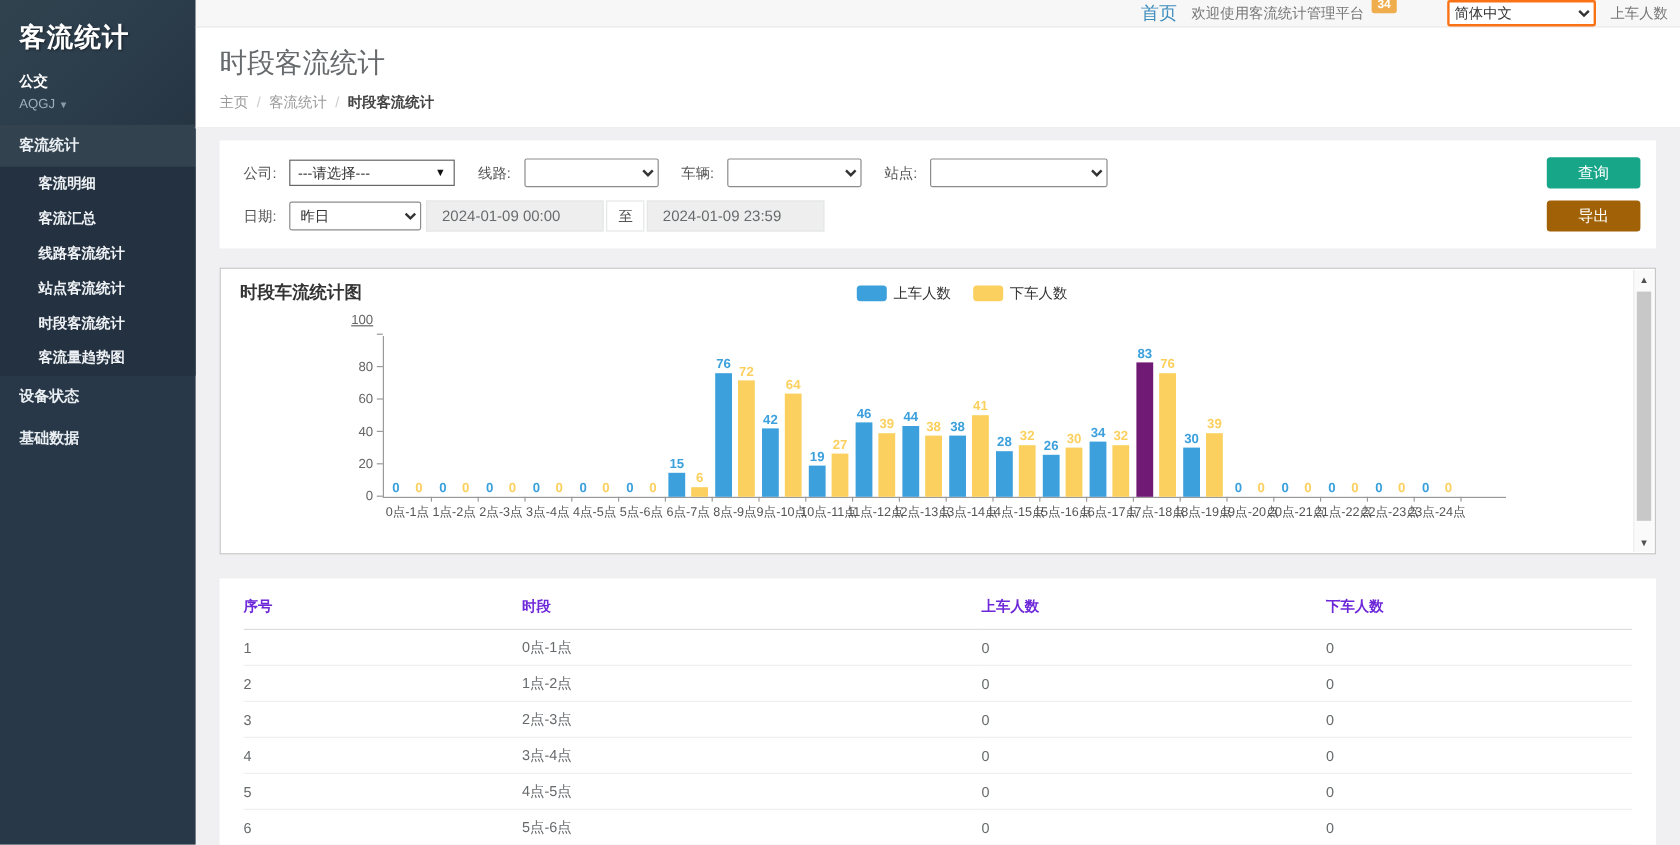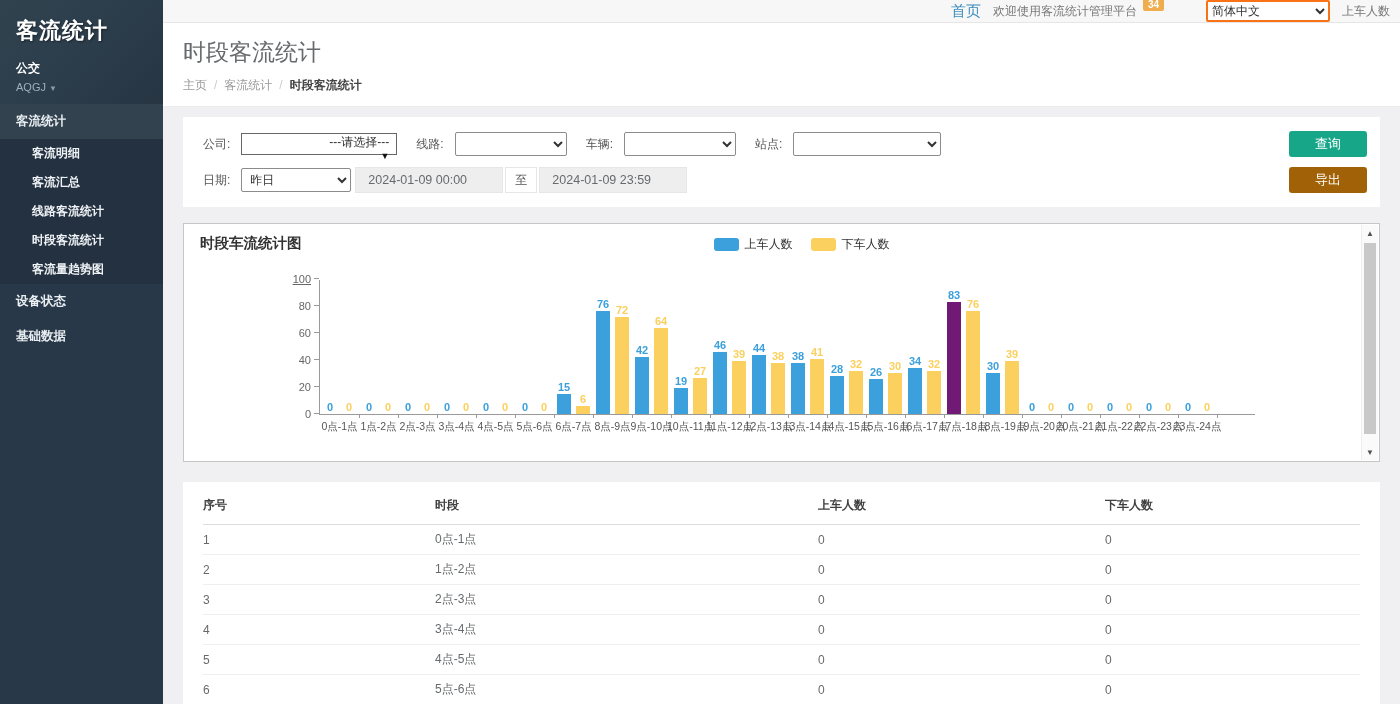--- a/index.html
+++ b/index.html
@@ -43,23 +43,23 @@
   .breadcrumb .crumb.last { color:#444; font-weight:bold; cursor:default; }
 
   .content { padding:10px 20px 0; }
 
   
   .filter-card { position:relative; background:#fff; height:90px; padding:14px 120px 14px 20px; margin-bottom:16px; }
   .frow { display:flex; align-items:center; height:26px; }
   .frow + .frow { margin-top:10px; }
   .frow label { font-size:12px; color:#555; margin-right:11px; }
   .gap { width:19px; }
-  .sel-custom { width:156px; height:22px; border:1px solid #666; background:#fff;
-    display:flex; align-items:flex-end; justify-content:space-between;
-    padding:0 7px 0 6px; font-size:12px; color:#333; cursor:pointer;flex-direction:column; }
+  .sel-custom { width:138px; height:22px; border:1px solid #666; background:#fff;
+    display:flex; align-items:center; justify-content:space-between;
+    padding:0 7px 0 6px; font-size:12px; color:#333; cursor:pointer; }
   .sel-custom .tri { font-size:9px; color:#111; }
   select.sel { height:24px; font-size:12px; background:#fff; border:1px solid #8c8c8c;
     border-radius:2px; color:#333; padding:0 4px; }
   .w112 { width:112px; } .w148 { width:148px; } .w110 { width:110px; }
   .datebox { width:148px; height:26px; line-height:24px; background:#eee;
     border:1px solid #e5e6e7; font-size:12.5px; color:#676a6c; padding:0 12px; margin-left:4px; cursor:pointer; }
   .tolabel { height:26px; line-height:24px; background:#fff; border:1px solid #e5e6e7;
     font-size:12px; color:#555; padding:0 9px; margin-left:2px; }
   .datebox.end { margin-left:2px; }
   .fbtns { position:absolute; right:13px; top:14px; display:flex; flex-direction:column; gap:10px; }
@@ -99,40 +99,41 @@
     background:#fafafa; border-left:1px solid #ededed; }
   .vscroll .arr { height:16px; display:flex; align-items:center; justify-content:center;
     font-size:8px; color:#505050; cursor:pointer; }
   .vscroll .arr.down { position:absolute; bottom:0; left:0; right:0; }
   .vscroll .thumb { position:absolute; top:18px; bottom:26px; left:2px; right:2px;
     background:#c8c8c8; cursor:grab; }
 
   
   .table-card { background:#fff; padding:4px 20px 20px; }
   table { width:100%; border-collapse:collapse; table-layout:fixed; }
-  th { text-align:left; font-size:12px; font-weight:bold; color:#404040;
+  th { text-align:left; font-size:12px; font-weight:bold; color:#6d28d9;
     padding:11px 8px 10px 0; border-bottom:1px solid #ddd; }
   td { font-size:12px; color:#676a6c; padding:6px 8px 6px 0; border-bottom:1px solid #efefef; height:26px; }
 </style>
 </head>
 <body>
 
 <div class="app">
 
   <aside class="sidebar">
     <div class="brand-area">
       <div class="brand">客流统计</div>
       <div class="org">公交</div>
       <div class="user"><span>AQGJ</span> <span class="caret">▼</span></div>
     </div>
     <nav class="menu">
         <div class="menu-item lvl1 active">客流统计</div>
         <div class="menu-item lvl2">客流明细</div>
         <div class="menu-item lvl2">客流汇总</div>
         <div class="menu-item lvl2">线路客流统计</div>
+        <div class="menu-item lvl2">站点客流统计</div>
         <div class="menu-item lvl2 current">时段客流统计</div>
         <div class="menu-item lvl2">客流量趋势图</div>
         <div class="menu-item lvl1">设备状态</div>
         <div class="menu-item lvl1">基础数据</div>
       </nav>
   </aside>
 
   <div class="main">
 
     <header class="topbar">
@@ -303,21 +304,21 @@
                 </div>
                 <div class="bar-col" style="height: 51px; background: rgb(251, 208, 94);">
                   <span class="bar-val" style="color: rgb(251, 208, 94);">38</span>
                 </div>
                 <div class="cat">12点-13点</div>
               </div>
               <div class="bar-group">
                 <div class="bar-col" style="height: 51px; background: rgb(59, 160, 220);">
                   <span class="bar-val" style="color: rgb(59, 160, 220);">38</span>
                 </div>
-                <div class="bar-col" style="height: 55px; background: rgb(251, 208, 94);">
+                <div class="bar-col" style="height: 68px; background: rgb(251, 208, 94);">
                   <span class="bar-val" style="color: rgb(251, 208, 94);">41</span>
                 </div>
                 <div class="cat">13点-14点</div>
               </div>
               <div class="bar-group">
                 <div class="bar-col" style="height: 38px; background: rgb(59, 160, 220);">
                   <span class="bar-val" style="color: rgb(59, 160, 220);">28</span>
                 </div>
                 <div class="bar-col" style="height: 43px; background: rgb(251, 208, 94);">
                   <span class="bar-val" style="color: rgb(251, 208, 94);">32</span>
@@ -409,21 +410,21 @@
         <div class="ylab" style="bottom: -6px;">0</div>
             <div class="ytickmark" style="bottom: 0px;"></div>
             <div class="ylab" style="bottom: 21px;">20</div>
             <div class="ytickmark" style="bottom: 27px;"></div>
             <div class="ylab" style="bottom: 48px;">40</div>
             <div class="ytickmark" style="bottom: 54px;"></div>
             <div class="ylab" style="bottom: 75px;">60</div>
             <div class="ytickmark" style="bottom: 81px;"></div>
             <div class="ylab" style="bottom: 102px;">80</div>
             <div class="ytickmark" style="bottom: 108px;"></div>
-            <div class="ylab" style="bottom: 129px; text-decoration: underline;">100</div>
+            <div class="ylab" style="bottom: 141px; text-decoration: underline;">100</div>
             <div class="ytickmark" style="bottom: 135px;"></div>
           </div>
         <div class="vscroll">
           <div class="arr up">▲</div>
           <div class="thumb"></div>
           <div class="arr down">▼</div>
         </div>
       </div>
 
       <div class="table-card">

